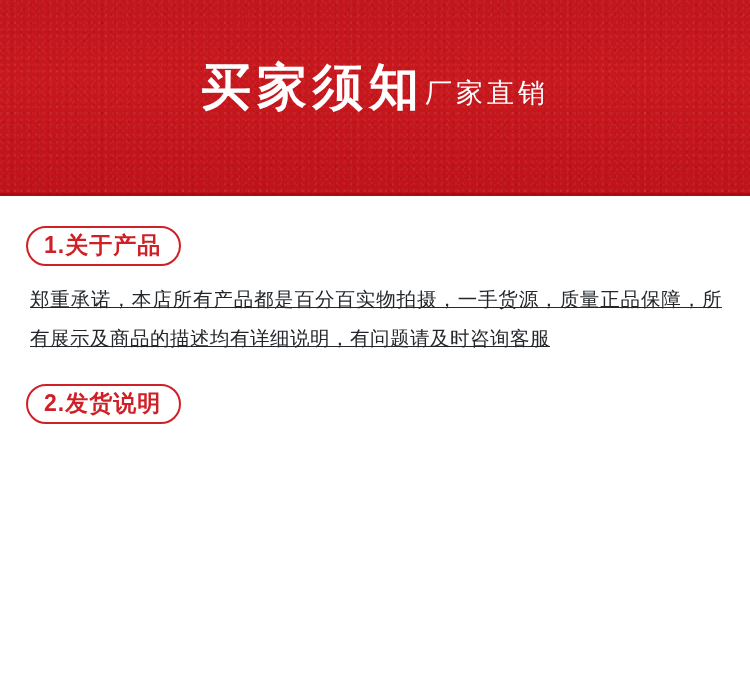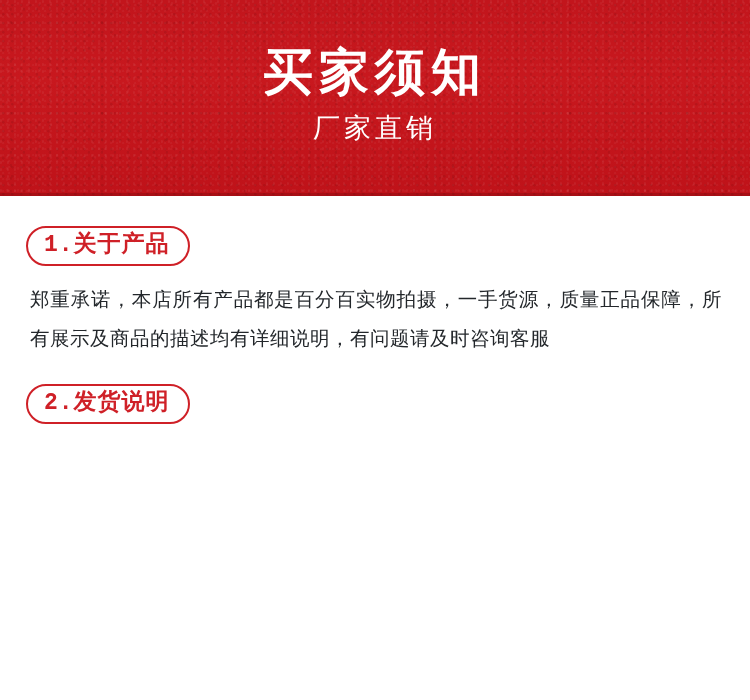--- a/index.html
+++ b/index.html
@@ -29,21 +29,21 @@
     background-color: #c7161d;
     background-image:
       radial-gradient(circle at 12% 22%, rgba(255,255,255,0.055) 0 1px, transparent 1.6px),
       radial-gradient(circle at 37% 58%, rgba(0,0,0,0.075) 0 1px, transparent 1.6px),
       radial-gradient(circle at 63% 31%, rgba(255,255,255,0.045) 0 1px, transparent 1.6px),
       radial-gradient(circle at 84% 72%, rgba(0,0,0,0.07) 0 1px, transparent 1.6px),
       radial-gradient(circle at 50% 90%, rgba(255,255,255,0.04) 0 1px, transparent 1.6px),
       linear-gradient(180deg, #c2151c 0%, #c8181e 40%, #bf1219 100%);
     background-size: 7px 7px, 9px 9px, 11px 11px, 13px 13px, 6px 6px, 100% 100%;
     display: flex;
-    flex-direction: column;
+    flex-direction: row;
     align-items: center;
     justify-content: center;
     box-sizing: border-box;
     padding-bottom: 8px;
   }
   .banner::after {
     content: "";
     position: absolute;
     left: 0; right: 0; bottom: 0;
     height: 3px;
@@ -84,34 +84,33 @@
     border: 2px solid #cf2027;
     border-radius: 22px;
     padding: 6px 18px 7px 16px;
     color: #cf2027;
     font-size: 23px;
     font-weight: bold;
     letter-spacing: 1px;
     line-height: 1;
     background: #ffffff;
     white-space: nowrap;
-    font-family: Liberation Mono, monospace;
   }
 
   .section-body {
     margin-top: 14px;
     color: #23272b;
     font-size: 19.5px;
     line-height: 2.0;
     letter-spacing: 0.5px;
     text-align: justify;
     padding: 0 6px;
   }
 
-  .body-1 { padding-left: 10px; padding-right: 8px; }
+  .body-1 { padding-left: 10px; padding-right: 8px; text-decoration: underline; }
   .body-2 { padding-left: 10px; padding-right: 4px; }
 
   .heading-1 { margin-left: 6px; }
   .heading-2 { margin-left: 6px; }
 </style>
 </head>
 <body>
 
 <div class="page">
 

